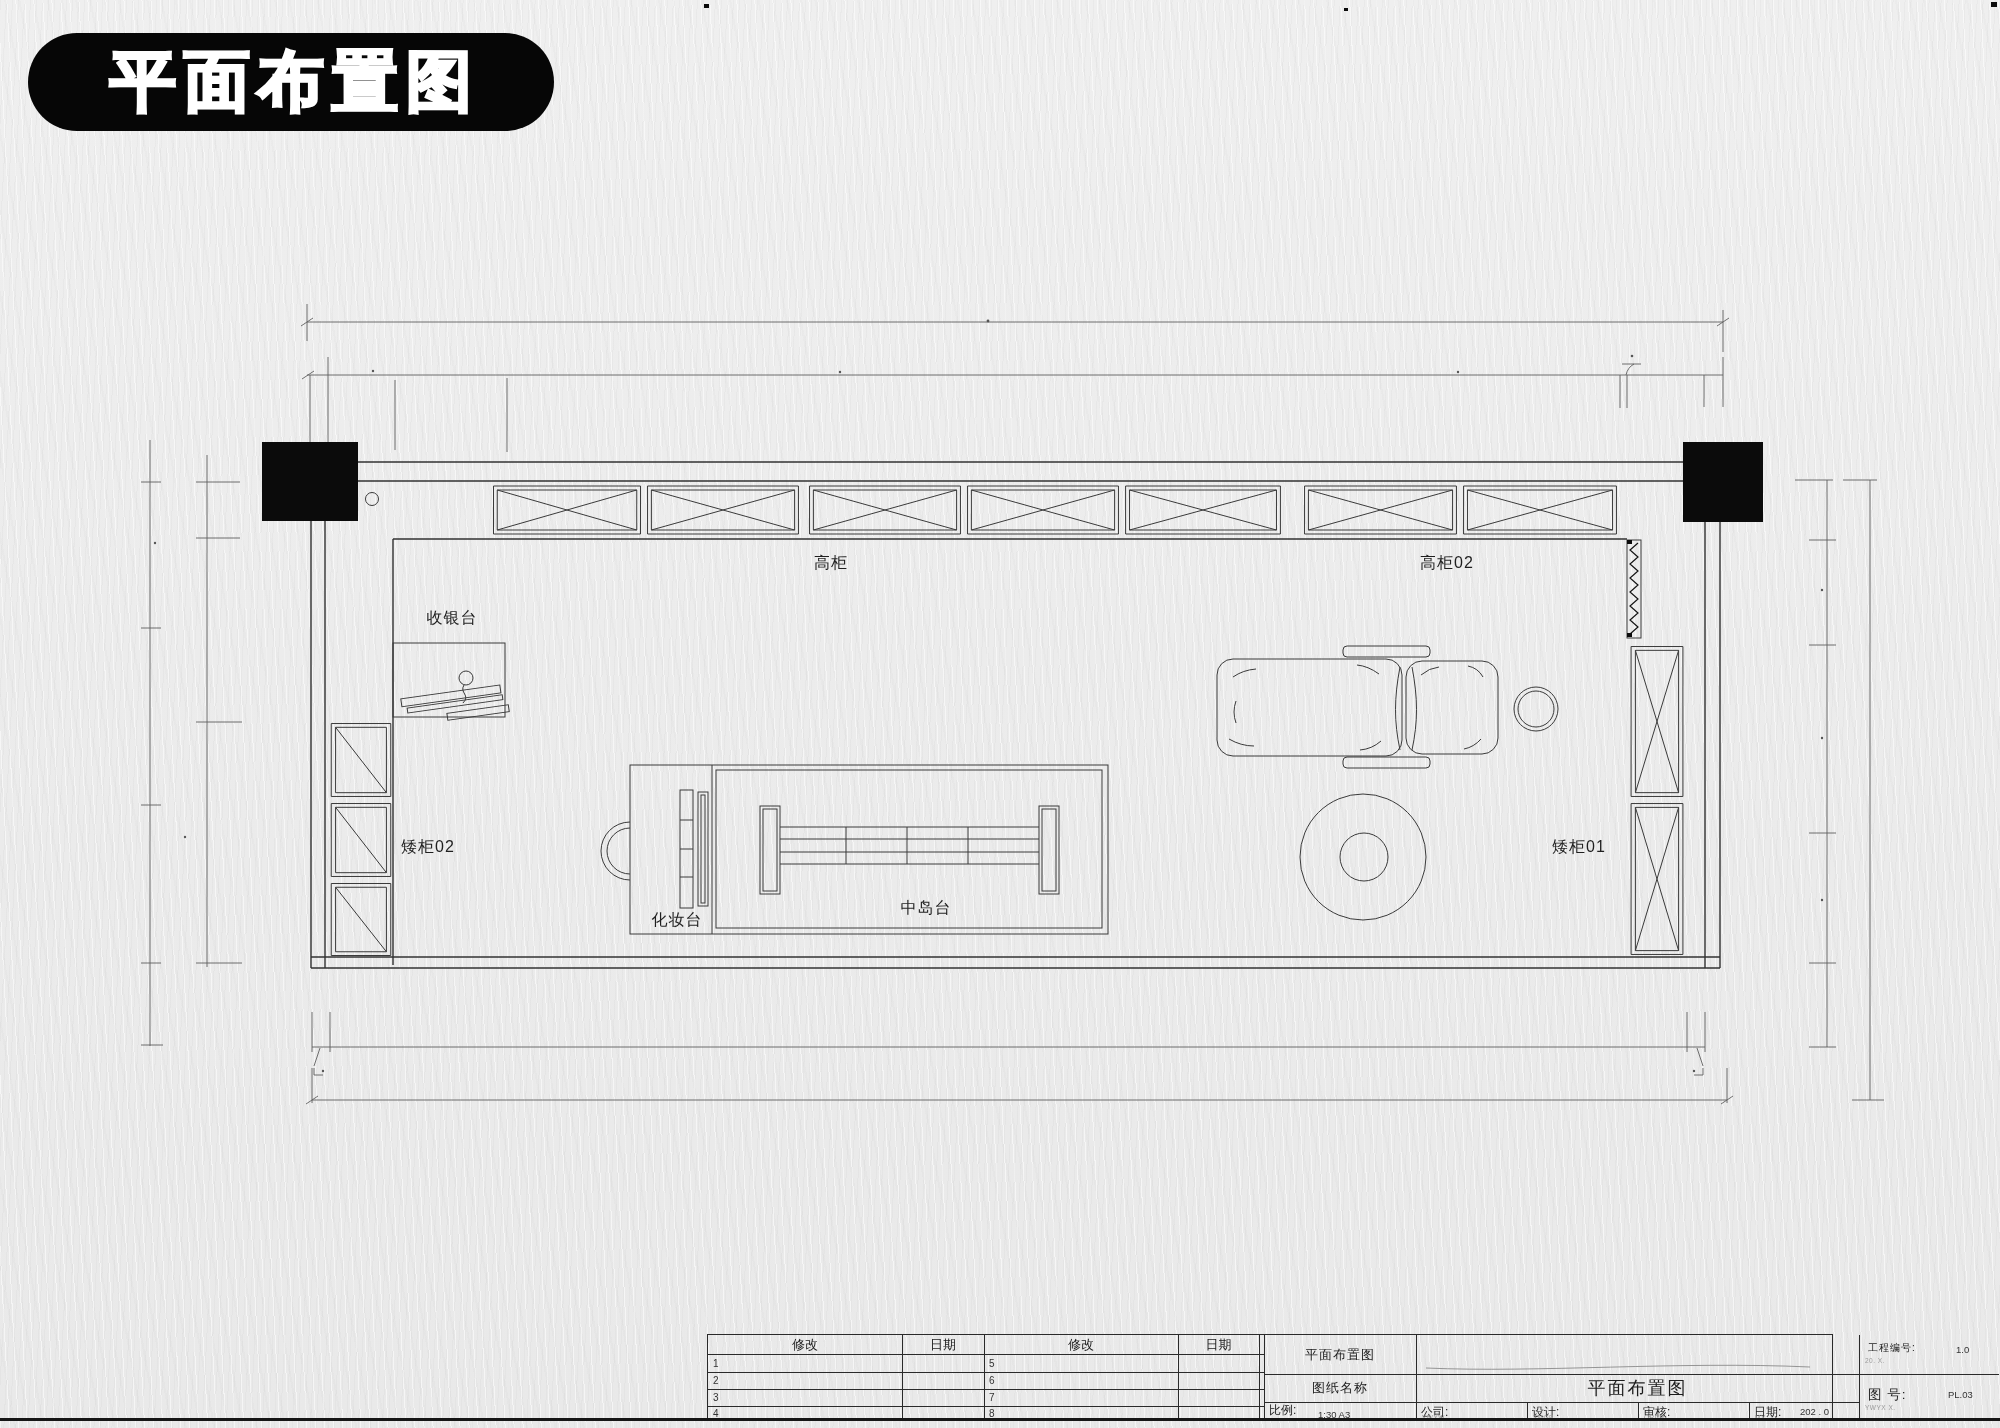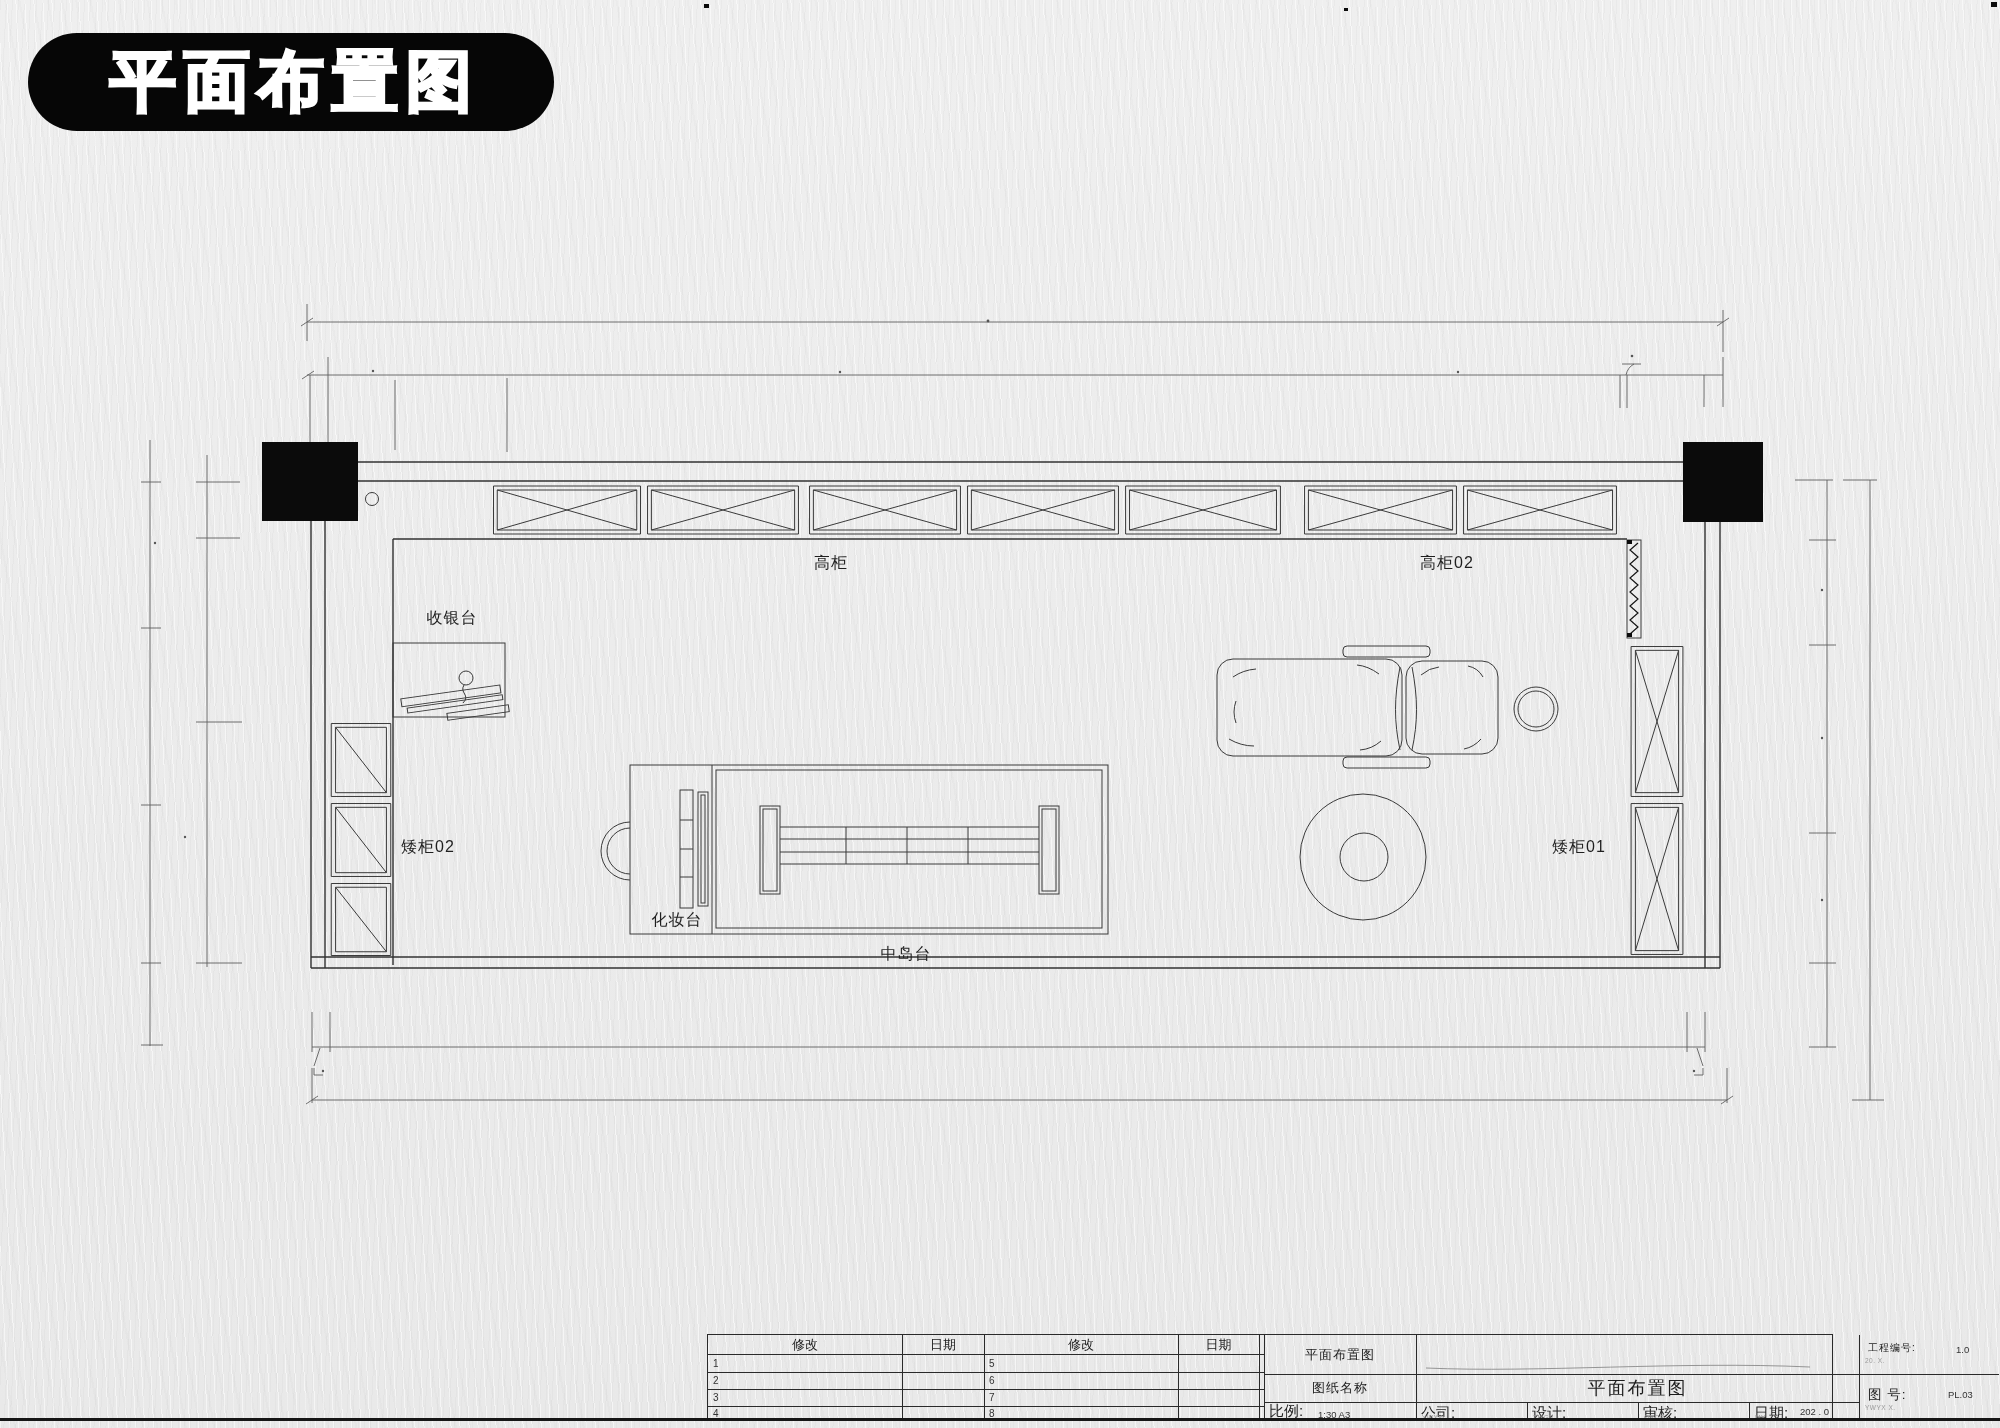--- a/index.html
+++ b/index.html
@@ -38,21 +38,21 @@
   }
   
   .tblock{position:absolute;left:707px;top:1334px;width:1126px;height:86px;
     border:1px solid #2a2a2a;box-sizing:border-box;color:#1c1c1c;}
   .vl{position:absolute;top:0;bottom:0;width:1px;background:#2a2a2a;}
   .vl.short{top:67px;}
   .hl{position:absolute;height:1px;background:#2a2a2a;}
   .cell{position:absolute;display:flex;align-items:center;justify-content:center;box-sizing:border-box;}
   .revno{position:absolute;font-size:10px;color:#333;display:flex;align-items:center;}
   .sub{position:absolute;font-size:6.5px;color:#9a9a9a;letter-spacing:.5px;white-space:nowrap;}
-  .smalllab{position:absolute;font-size:15px;color:#222;white-space:nowrap;}
+  .smalllab{position:absolute;font-size:12px;color:#222;white-space:nowrap;}
   .smallval{position:absolute;font-size:9.5px;color:#333;white-space:nowrap;}
   .thickline{position:absolute;left:0;top:1418px;width:2000px;height:3px;background:#161616;}
   .namecurve{position:absolute;}
 </style>
 </head>
 <body>
 
 <div class="paper">
 
   <div class="badge">
@@ -257,21 +257,21 @@
       <rect x="1991" y="2" width="6" height="5"></rect>
     </g>
   </svg>
 
   <div class="plabel" style="left:831px;top:553px;">高柜</div>
   <div class="plabel" style="left:1447px;top:553px;">高柜02</div>
   <div class="plabel" style="left:452px;top:608px;">收银台</div>
   <div class="plabel" style="left:428px;top:837px;">矮柜02</div>
   <div class="plabel" style="left:1579px;top:837px;">矮柜01</div>
   <div class="plabel" style="left:677px;top:910px;">化妆台</div>
-  <div class="plabel" style="left:906px;top:898px;margin-top:46px;">中岛台</div>
+  <div class="plabel" style="left:926px;top:898px;">中岛台</div>
 
   <div class="tblock">
     <div class="vl" style="left:194px"></div>
     <div class="vl" style="left:276px"></div>
     <div class="vl" style="left:470px"></div>
     <div class="vl" style="left:551px"></div>
     <div class="vl" style="left:556px"></div>
     <div class="vl" style="left:708px"></div>
     <div class="vl" style="left:1151px"></div>
     <div class="vl short" style="left:819px"></div>

